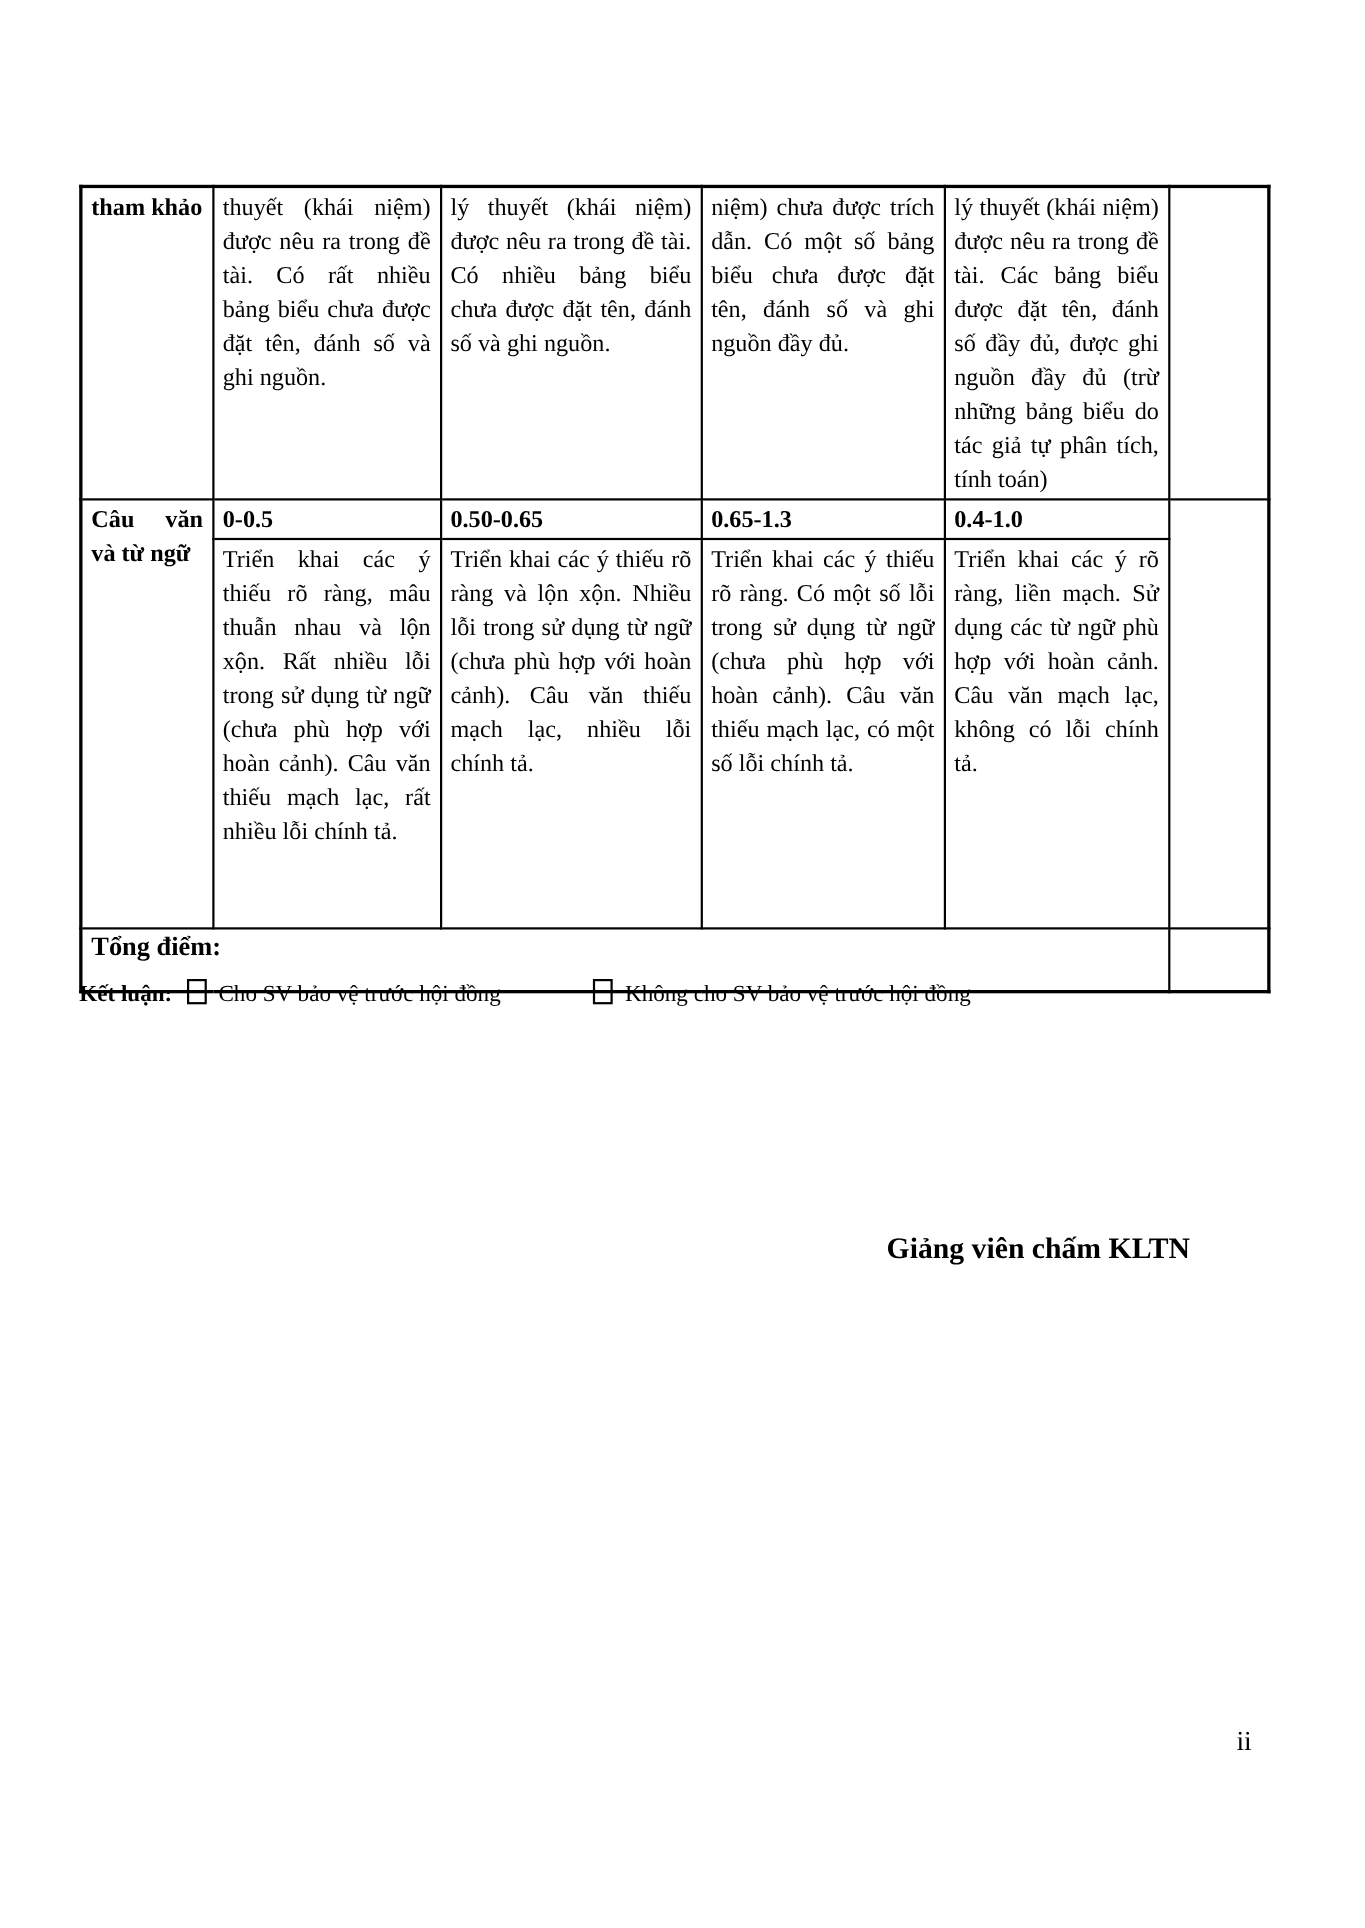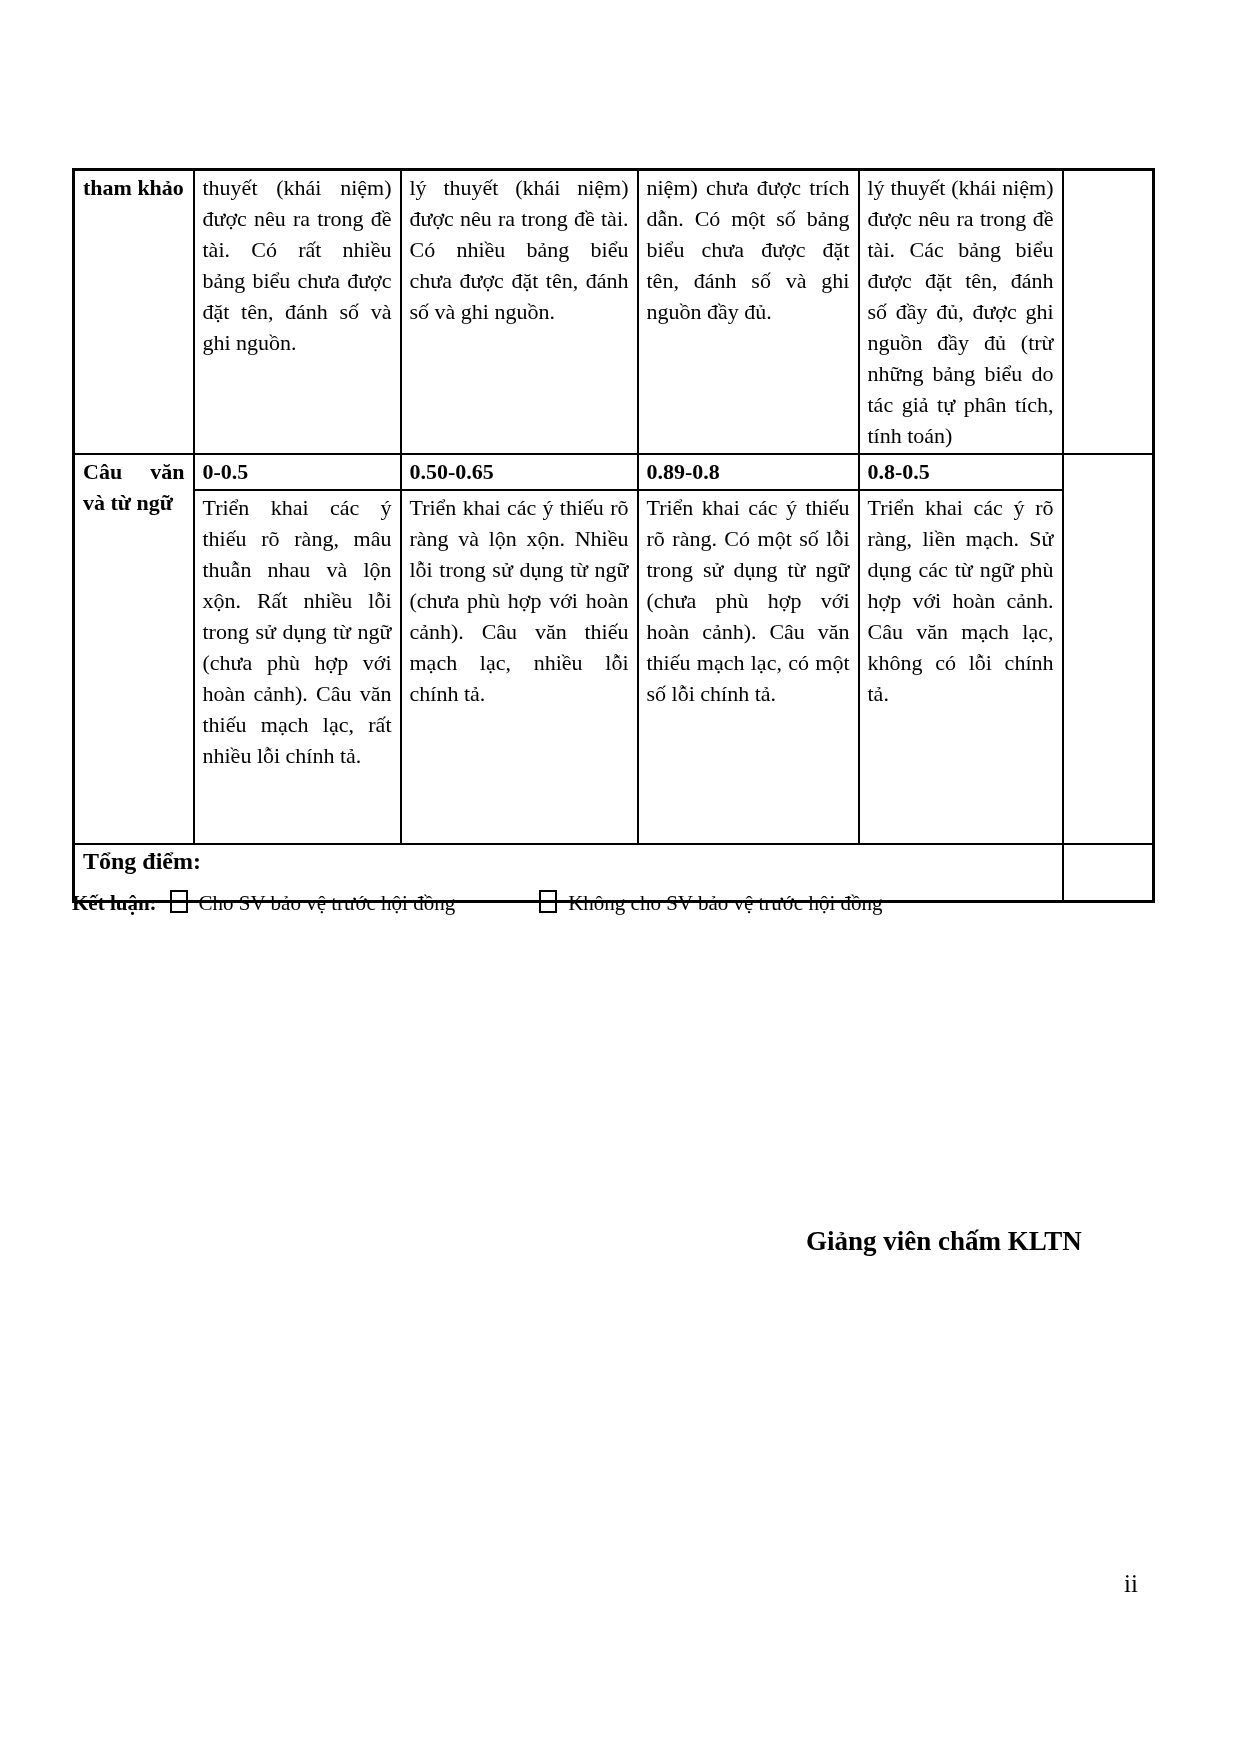--- a/index.html
+++ b/index.html
@@ -84,21 +84,21 @@
   .date-line {
     position: absolute;
     left: 805px;
     top: 980px;
     font-size: 26px;
     white-space: nowrap;
   }
   .signer-title {
     position: absolute;
     left: 806px;
-    top: 1226px;
+    top: 1120px;
     font-size: 27px;
     font-weight: bold;
     white-space: nowrap;
   }
 
   
   .page-number {
     position: absolute;
     left: 1124px;
     top: 1570px;
@@ -128,22 +128,22 @@
       <td>lý thuyết (khái niệm) được nêu ra trong đề tài. Có nhiều bảng biểu chưa được đặt tên, đánh số và ghi nguồn.</td>
       <td>niệm) chưa được trích dẫn. Có một số bảng biểu chưa được đặt tên, đánh số và ghi nguồn đầy đủ.</td>
       <td>lý thuyết (khái niệm) được nêu ra trong đề tài. Các bảng biểu được đặt tên, đánh số đầy đủ, được ghi nguồn đầy đủ (trừ những bảng biểu do tác giả tự phân tích, tính toán)</td>
       <td class="score-col"></td>
     </tr>
 
     <tr class="row-scores">
       <td class="label-cell label-mid" rowspan="2">Câu văn và từ ngữ</td>
       <td class="score-header">0-0.5</td>
       <td class="score-header">0.50-0.65</td>
-      <td class="score-header">0.89-0.8</td>
-      <td class="score-header">0.8-0.5</td>
+      <td class="score-header">0.65-1.3</td>
+      <td class="score-header">0.4-1.0</td>
       <td class="score-col" rowspan="2"></td>
     </tr>
 
     <tr class="row-criteria-2">
       <td>Triển khai các ý thiếu rõ ràng, mâu thuẫn nhau và lộn xộn. Rất nhiều lỗi trong sử dụng từ ngữ (chưa phù hợp với hoàn cảnh). Câu văn thiếu mạch lạc, rất nhiều lỗi chính tả.</td>
       <td>Triển khai các ý thiếu rõ ràng và lộn xộn. Nhiều lỗi trong sử dụng từ ngữ (chưa phù hợp với hoàn cảnh). Câu văn thiếu mạch lạc, nhiều lỗi chính tả.</td>
       <td>Triển khai các ý thiếu rõ ràng. Có một số lỗi trong sử dụng từ ngữ (chưa phù hợp với hoàn cảnh). Câu văn thiếu mạch lạc, có một số lỗi chính tả.</td>
       <td>Triển khai các ý rõ ràng, liền mạch. Sử dụng các từ ngữ phù hợp với hoàn cảnh. Câu văn mạch lạc, không có lỗi chính tả.</td>
     </tr>
 

